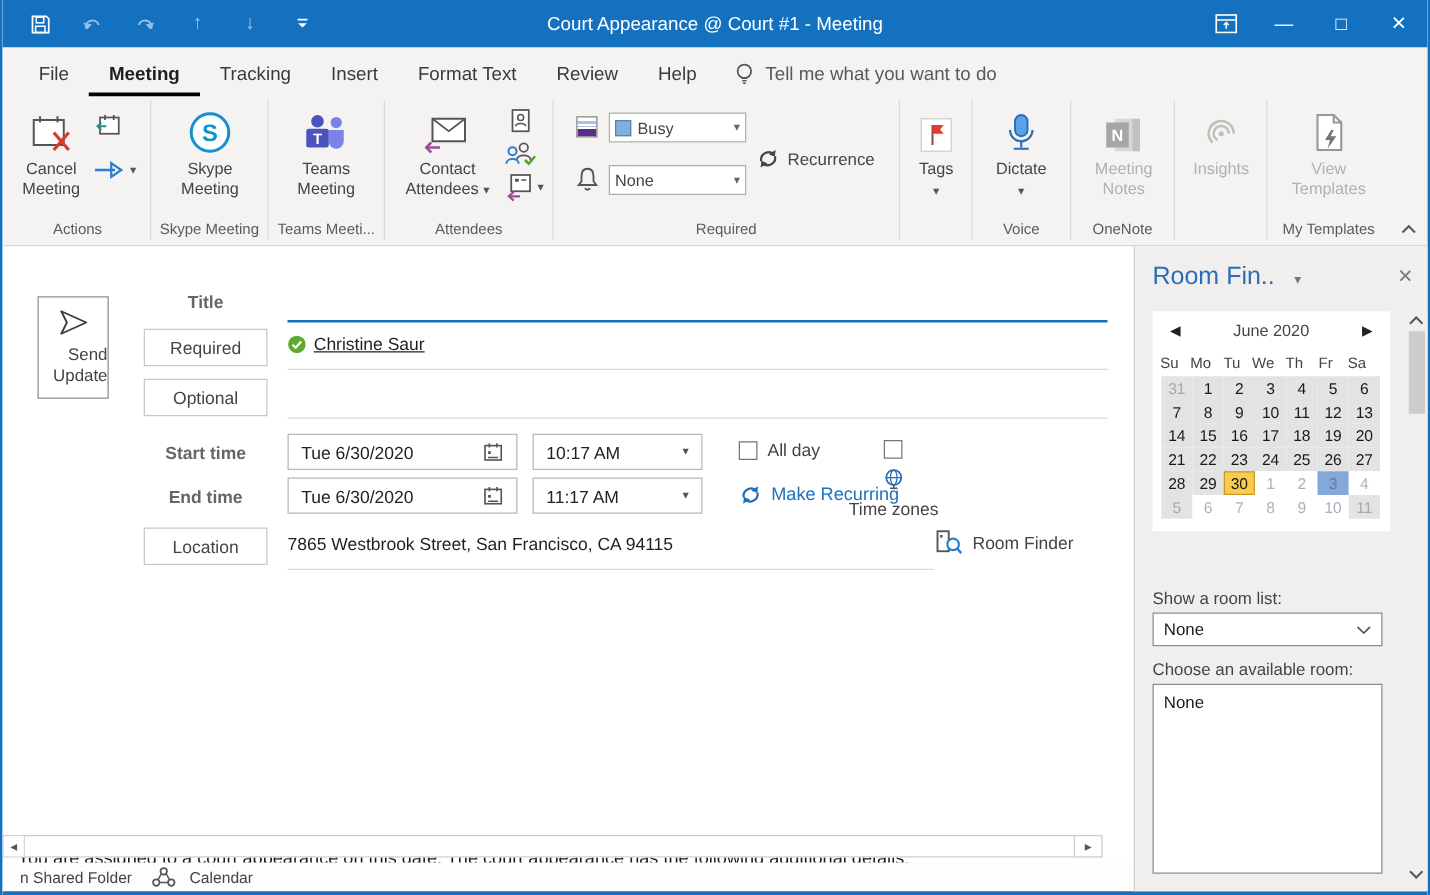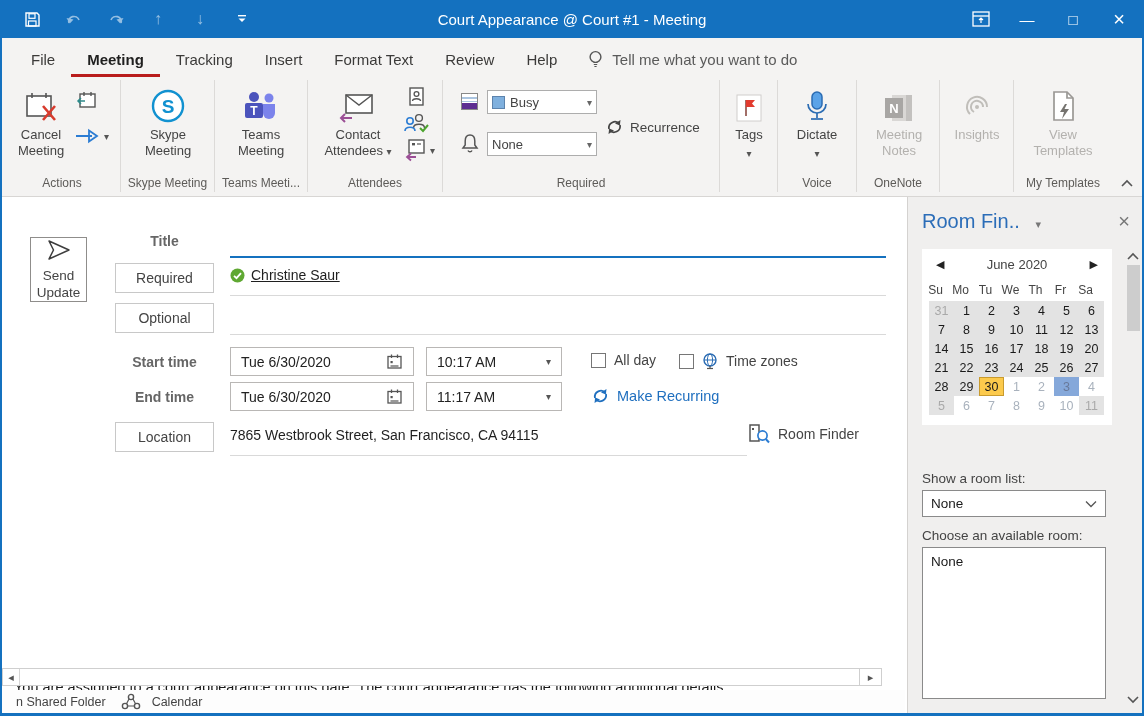--- a/index.html
+++ b/index.html
@@ -20,21 +20,21 @@
   .dim { opacity:.55; }
   .tb-title { position:absolute; left:0; right:0; text-align:center; font-size:15px; pointer-events:none; }
   .tb-ctrls { position:absolute; right:0; top:0; height:38px; display:flex; align-items:center; }
   .tb-ctrls .cbtn { width:46px; height:38px; display:flex; align-items:center; justify-content:center; font-size:15px; color:#fff; }
 
   
   .tabrow { position:absolute; left:0; top:38px; width:100%; height:42px; background:#f4f3f2;
     display:flex; align-items:center; padding-left:13px; font-size:15px; color:#3b3a39; }
   .tabs { display:flex; align-items:center; }
   .tab { padding:10px 16px 9px 16px; cursor:default; }
-  .tab.sel { color:#1f1f1f; font-weight:700; border-bottom:3px solid #b91c1c; padding-bottom:6px; }
+  .tab.sel { color:#1f1f1f; font-weight:700; border-bottom:3px solid #000000; padding-bottom:6px; }
   .tellme { display:flex; align-items:center; gap:8px; margin-left:14px; color:#5a5a5a; }
 
   
   .ribbon { position:absolute; left:0; top:80px; width:100%; height:117px; background:#f4f3f2; border-bottom:1px solid #d8d6d4; }
   .rgroup { position:absolute; top:0; height:112px; border-right:1px solid #dcdad8; }
   .glabel { position:absolute; bottom:2px; left:0; right:0; text-align:center; font-size:12px; color:#5d5b58; white-space:nowrap; overflow:hidden; }
   .bigbtn { display:flex; flex-direction:column; align-items:center; font-size:13px; color:#444; line-height:16px; text-align:center; }
   .bigbtn .ic { height:36px; display:flex; align-items:flex-end; justify-content:center; margin-bottom:3px; }
   .disabled { color:#b3b1ae; }
   .combo { display:flex; align-items:center; background:#fff; border:1px solid #adadad; height:24px; font-size:13px; padding:0 4px; gap:5px; }
@@ -363,22 +363,22 @@
 
     <div class="abs" style="left:1118px; top:98px;">
       <svg width="14" height="10" viewBox="0 0 14 10">
           <path d="M2 8 L7 3 L12 8" fill="none" stroke="#555" stroke-width="1.6"></path>
         </svg>
     </div>
   </div>
 
   <div class="content">
 
-    <div class="abs" style="left:28px; top:40px; width:57px; height:65px; border:1px solid #8f8d8b; background:#fff;
-      display:flex; flex-direction:column; align-items:center; justify-content:center; gap:6px; font-size:13.5px; color:#444; text-align:center;">
+    <div class="abs" style="left:28px; top:40px; width:57px; height:82px; border:1px solid #8f8d8b; background:#fff;
+      display:flex; flex-direction:column; align-items:center; justify-content:center; gap:6px; font-size:13.5px; color:#444; text-align:right;">
       <span>
         <svg width="26" height="22" viewBox="0 0 26 22">
             <path d="M3 20 L23 11 L3 2 L7.5 11 Z M7.5 11 L3 20" fill="none" stroke="#3d3d3d" stroke-width="1.5" stroke-linejoin="round"></path>
           </svg>
       </span>
       <span style="line-height:17px;">Send Update</span>
     </div>
 
     <div class="plainlbl" style="top:36px;">Title</div>
     <div class="fieldline" style="left:228px; top:59px; width:656px; border-bottom:2px solid #1471bf;"></div>
@@ -412,21 +412,21 @@
       </span>
     </div>
     <div class="inputbox" style="left:424px; top:150px; width:136px;">
       <span>10:17 AM</span>
       <span class="ddv" style="margin-left:auto;">▾</span>
     </div>
     <div class="abs" style="left:589px; top:155px; display:flex; align-items:center; gap:8px; font-size:14px;">
       <span class="chk"></span>
       <span>All day</span>
     </div>
-    <div class="abs" style="left:677px; top:155px; display:flex; align-items:center; gap:7px; font-size:14px;">
+    <div class="abs" style="left:677px; top:155px; display:flex; align-items:center; gap:7px; font-size:14px;flex-direction:column;">
       <span class="chk"></span>
       <span>
         <svg width="18" height="18" viewBox="0 0 18 18">
             <circle cx="9" cy="8" r="6" fill="none" stroke="#2b6cb3" stroke-width="1.4"></circle>
             <ellipse cx="9" cy="8" rx="2.6" ry="6" fill="none" stroke="#2b6cb3" stroke-width="1"></ellipse>
             <line x1="3" y1="8" x2="15" y2="8" stroke="#2b6cb3" stroke-width="1"></line>
             <line x1="9" y1="14" x2="9" y2="16.5" stroke="#555" stroke-width="1.2"></line>
             <line x1="6" y1="16.5" x2="12" y2="16.5" stroke="#555" stroke-width="1.2"></line>
           </svg>
       </span>

